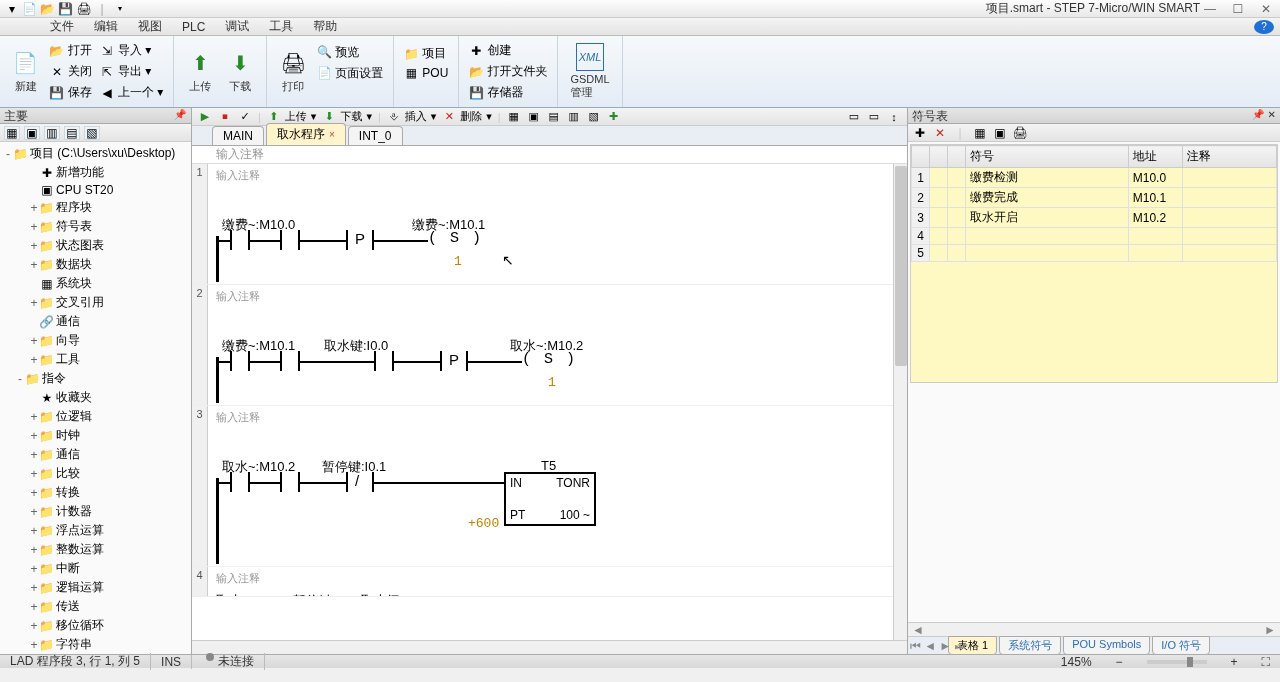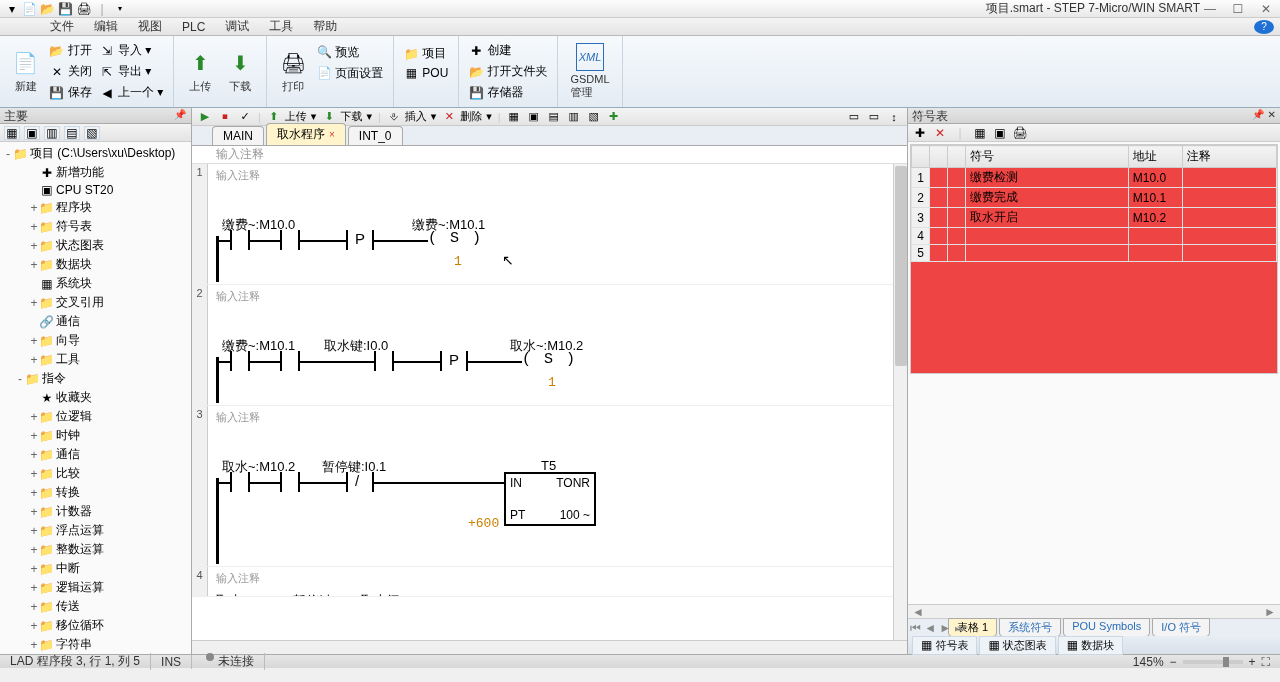--- a/index.html
+++ b/index.html
@@ -75,38 +75,38 @@
 .coil { position:absolute; font-size:15px; font-family: "Courier New", monospace; letter-spacing:2px; }
 .fb-box { position:absolute; border:2px solid #000; background:#fff; font-family:"Courier New",monospace; font-size:13px; }
 .fb-row { display:flex; justify-content:space-between; padding:2px 4px; }
 .pt-val { position:absolute; color:#c88000; font-size:13px; font-family:"Courier New",monospace; }
 .count-val { position:absolute; color:#c88000; font-size:13px; font-family:"Courier New",monospace; }
 
 
 .right-panel { width:372px; background:#fafafa; display:flex; flex-direction:column; }
 .right-toolbar { height:18px; background:linear-gradient(#f4f4f4,#e4e4e4); display:flex; gap:4px; padding:0 4px; align-items:center; border-bottom:1px solid #ccc; }
 .right-toolbar span { width:16px; height:14px; display:inline-flex; align-items:center; justify-content:center; }
-.sym-table { flex:1; background:#ef4444; border:1px solid #ccc; margin:2px; font-size:11px; }
+.sym-table { flex:1; background:#fef9c3; border:1px solid #ccc; margin:2px; font-size:11px; }
 .sym-table table { width:100%; border-collapse:collapse; }
 .sym-table th { background:linear-gradient(#f4f4f4,#e4e4e4); border:1px solid #ccc; padding:2px 4px; text-align:left; font-weight:normal; }
 .sym-table td { border:1px solid #e0e0e0; padding:1px 4px; height:14px; }
 .sym-table td.rownum { background:#f0f0f0; text-align:center; width:18px; }
 .right-hscroll { height:14px; background:#f0f0f0; border-top:1px solid #ccc; display:flex; align-items:center; }
 .right-tabs { height:18px; display:flex; align-items:center; padding-left:40px; gap:2px; background:#e8eef4; border-top:1px solid #ccc; }
 .rtab { padding:1px 8px; background:#f4f4f4; border:1px solid #aaa; font-size:11px; border-radius:0 0 4px 4px; cursor:pointer; }
 .rtab.active { background:#fff4cc; }
 .rtab.blue { color:#2a6db8; }
 .right-footer-btns { height:18px; background:linear-gradient(#e8eef4,#d8e0ea); display:flex; gap:2px; padding:0 4px; align-items:center; }
 .rfbtn { padding:1px 8px; background:#eef3f8; border:1px solid #ccd8e4; font-size:11px; cursor:pointer; }
 
 
 .statusbar { height:14px; background:linear-gradient(#e6e6e6,#d8d8d8); display:flex; align-items:center; font-size:11px; color:#333; border-top:1px solid #aaa; }
 .statusbar .seg { padding:0 10px; border-right:1px solid #bbb; }
 .statusbar .dot { width:8px; height:8px; border-radius:50%; background:#888; margin:0 4px; }
-.statusbar .right { margin-left:auto; display:flex; align-items:center; gap:6px; padding-right:10px;justify-content:center; }
+.statusbar .right { margin-left:auto; display:flex; align-items:center; gap:24px; padding-right:10px;justify-content:center; }
 
 .cursor-arrow { position:absolute; font-size:14px; color:#000; pointer-events:none; }
 </style>
 </head>
 <body>
 
 <div class="titlebar">
   <div class="qat">
     <span>▾</span>
     <span>📄</span>
@@ -653,25 +653,20 @@
     </div>
     <div class="right-tabs">
       <span style="position:absolute; left:910px; color:#888">⏮ ◄ ► ⏭</span>
       <div id="rtabs" style="display:flex; gap:2px">
           <div class="rtab active">表格 1</div>
           <div class="rtab blue">系统符号</div>
           <div class="rtab blue">POU Symbols</div>
           <div class="rtab blue">I/O 符号</div>
         </div>
     </div>
-    <div class="right-footer-btns" id="rfbtns">
-        <div class="rfbtn"><span>▦</span> 符号表</div>
-        <div class="rfbtn"><span>▦</span> 状态图表</div>
-        <div class="rfbtn"><span>▦</span> 数据块</div>
-      </div>
   </div>
 </div>
 
 <div class="statusbar">
   <div class="seg">LAD 程序段 3, 行 1, 列 5</div>
   <div class="seg">INS</div>
   <div class="seg" style="display:flex;align-items:flex-start">
     <span class="dot"></span>
     <span>未连接</span>
   </div>

